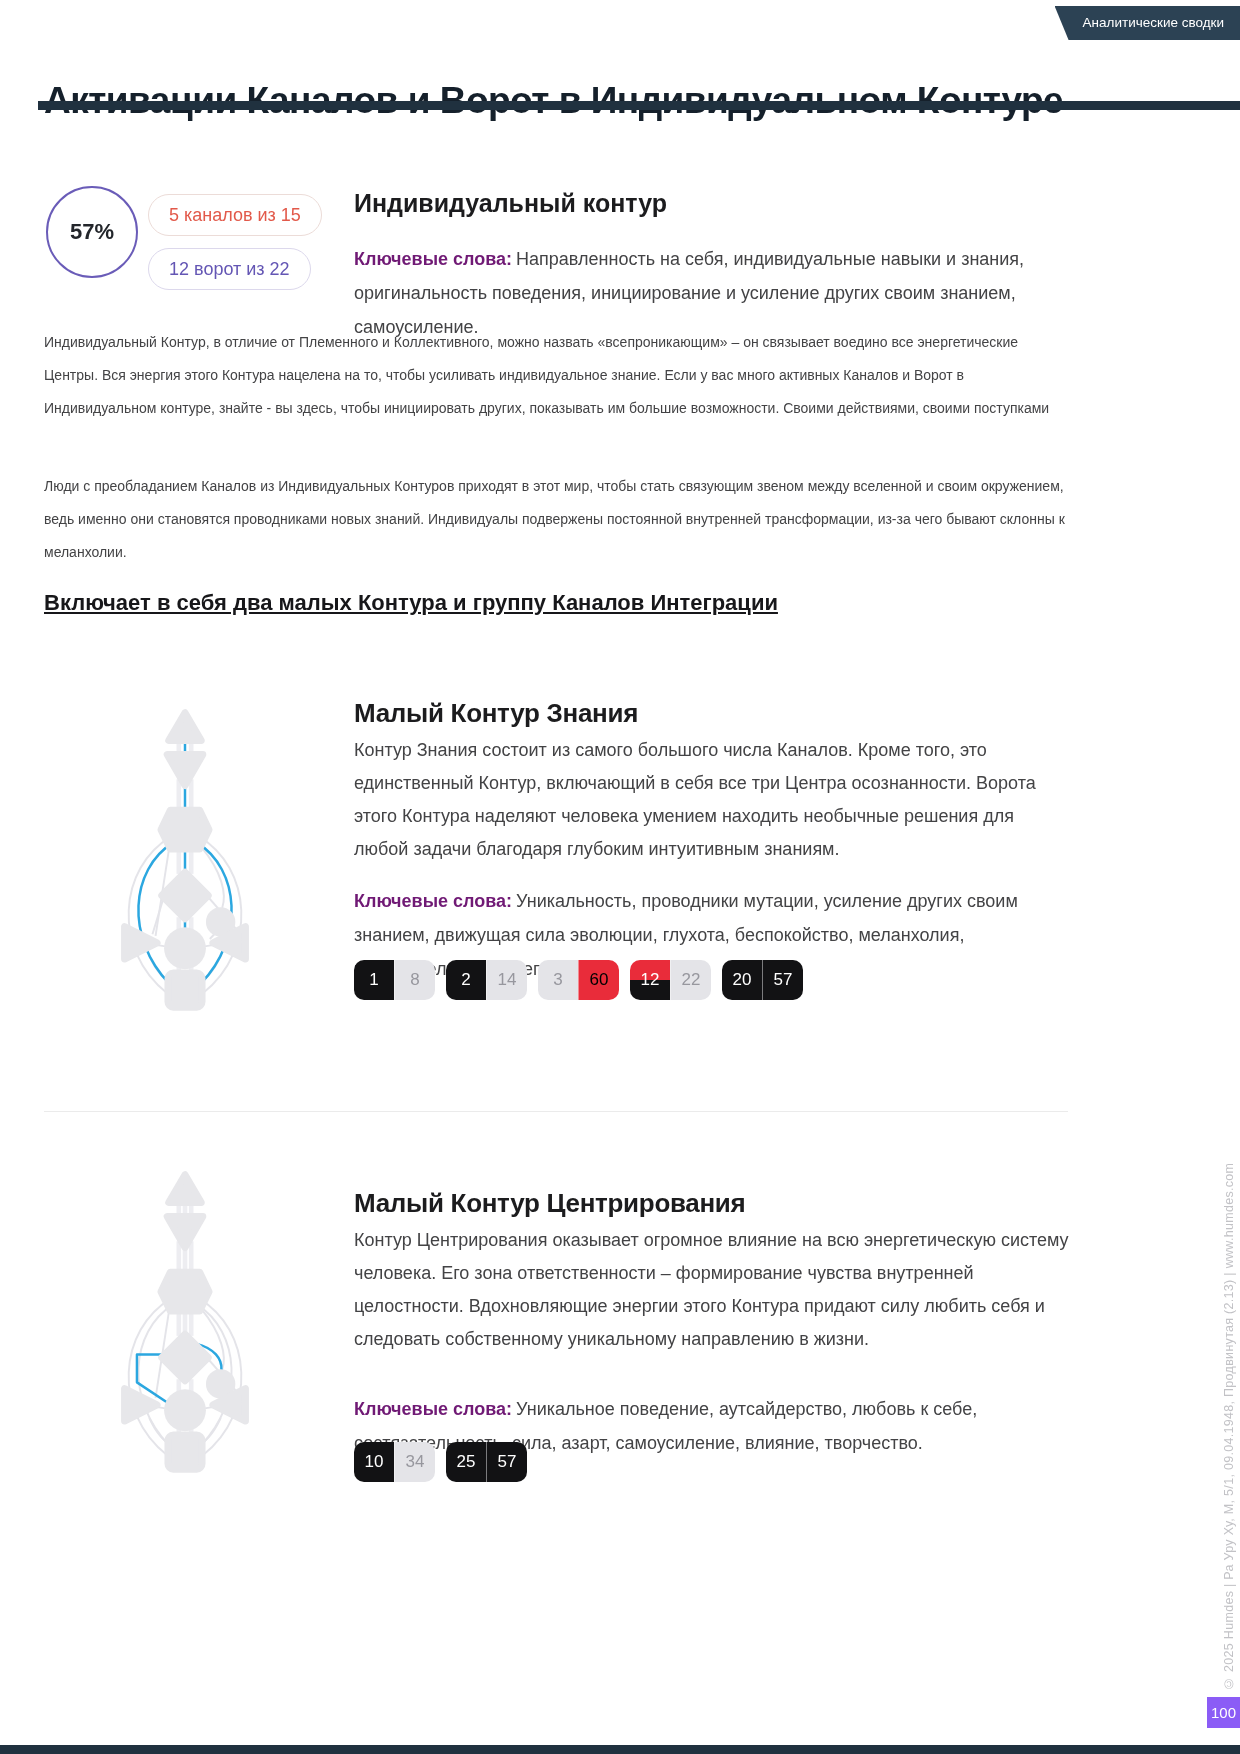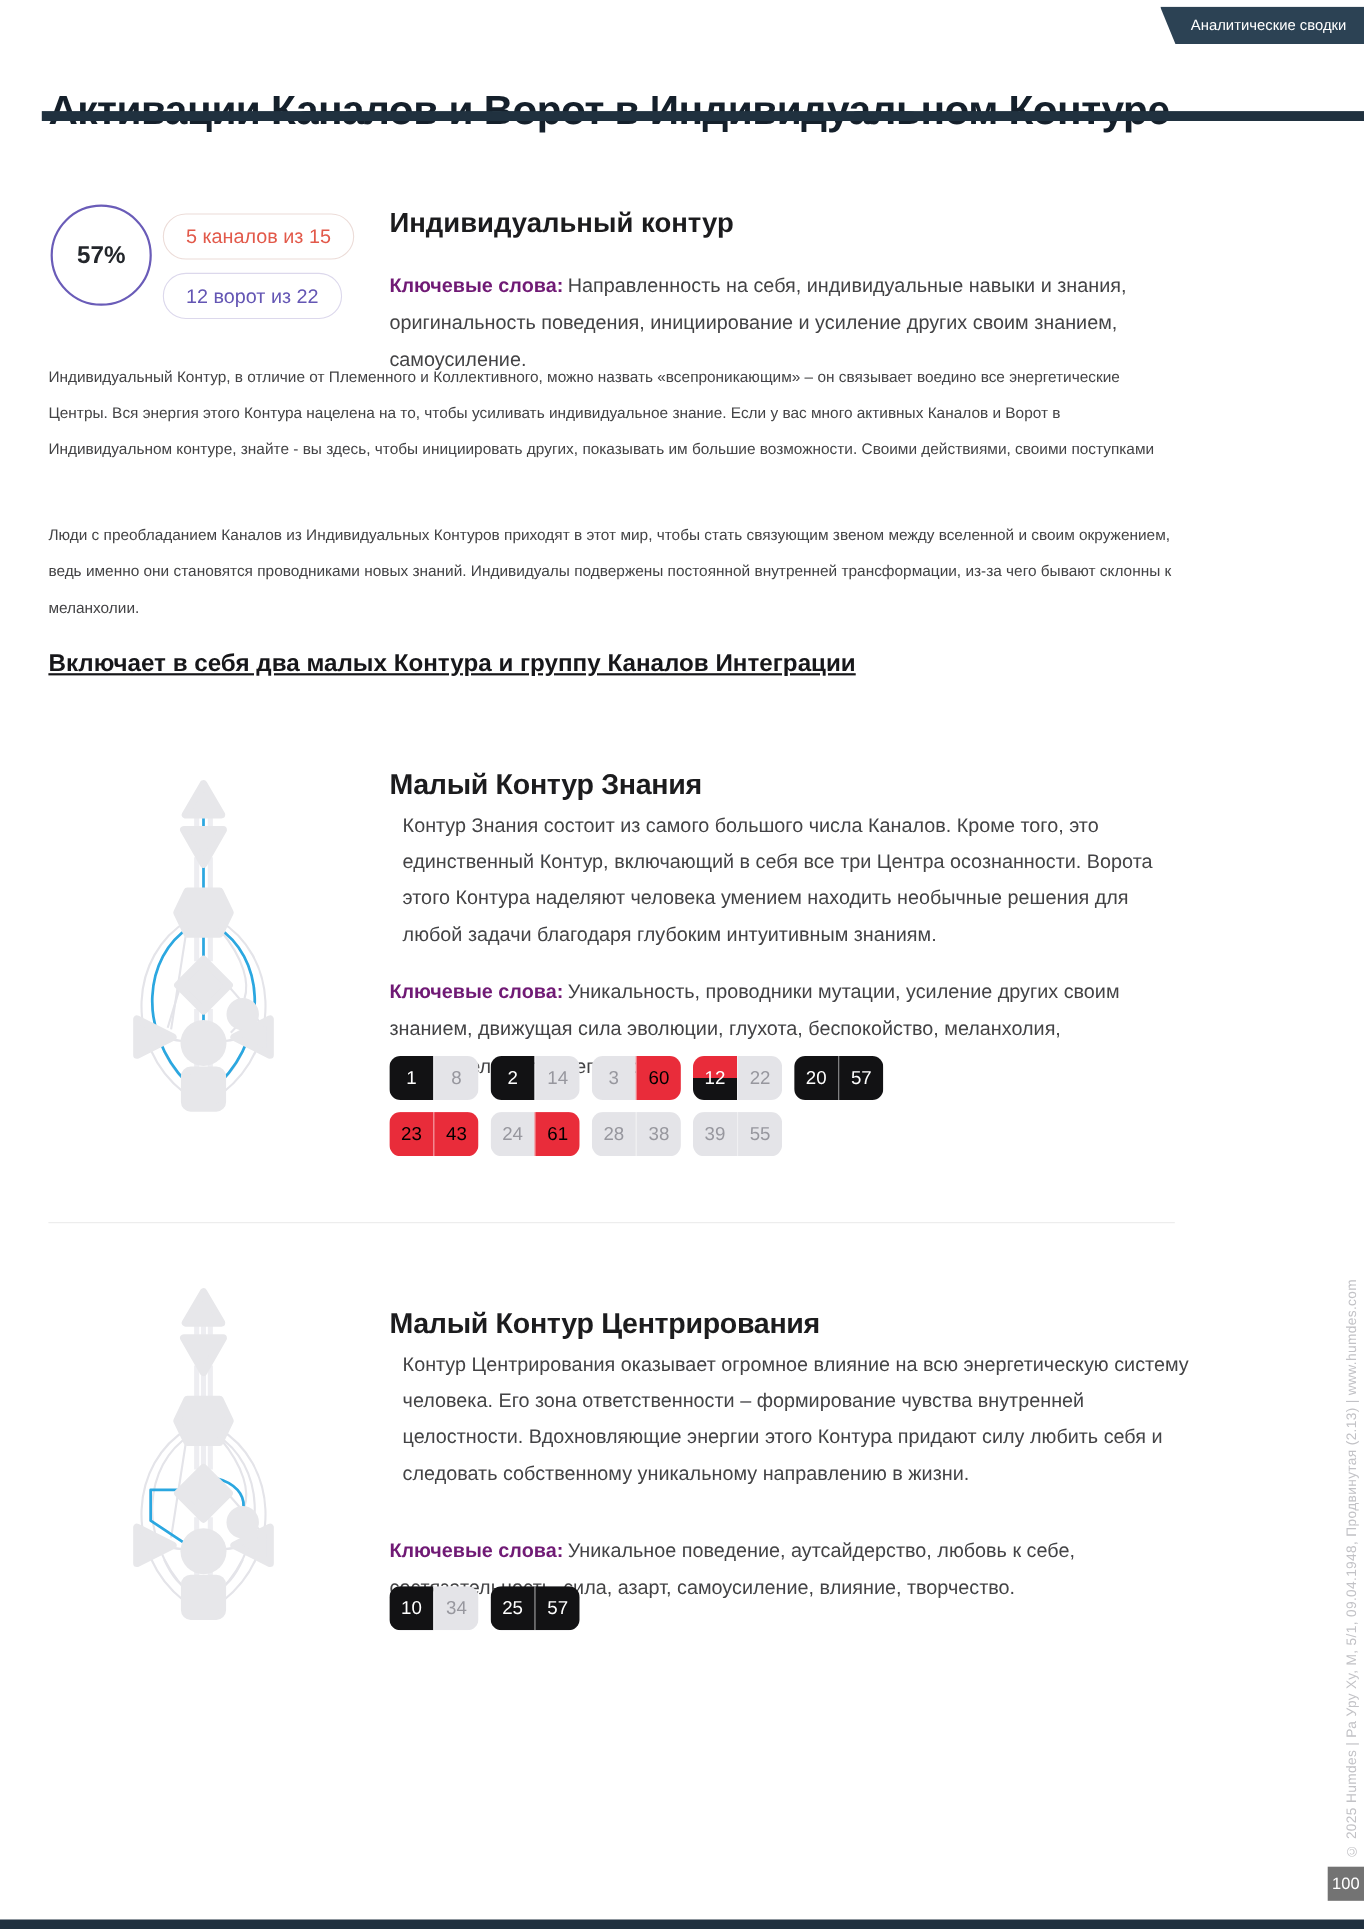--- a/index.html
+++ b/index.html
@@ -27,21 +27,21 @@
   .kw b{color:#701a75;margin-right:4px;}
   .hero-kw{left:354px;top:224px;width:716px;}
 
   .para{left:44px;width:1030px;font-size:14px;line-height:33px;}
   .p1{top:312px;} .p2{top:456px;}
   .subhead{left:44px;top:590px;font-size:22px;font-weight:700;color:#17171a;text-decoration:underline;}
 
   
   .h3{left:354px;font-size:26px;font-weight:700;color:#1c1c1e;letter-spacing:-0.3px;}
   .h3-1{top:672px;} .h3-2{top:1162px;}
-  .sec-para{left:354px;width:716px;font-size:18px;line-height:33px;margin-left:12px;}
+  .sec-para{left:354px;width:716px;font-size:18px;line-height:33px;}
   .sp1{top:716px;} .sp2{top:1206px;}
   .sec-kw{left:354px;width:716px;}
   .skw1{top:866px;} .skw2{top:1374px;}
 
   .chips{left:354px;}
   .chips1{top:960px;} .chips2{top:1442px;}
   .chip-row{display:flex;margin-bottom:11px;}
   .chip-pair{display:inline-flex;border-radius:10px;overflow:hidden;margin-right:11px;}
   .chip-half{width:40px;height:40px;display:flex;align-items:center;justify-content:center;
              font-size:17px;font-weight:500;}
@@ -53,21 +53,21 @@
 
   .divider{left:44px;width:1024px;top:1111px;height:1px;background:#ebebeb;}
 
   .bodygraph{width:186px;height:326px;}
   .bg1{left:92px;top:700px;} .bg2{left:92px;top:1162px;}
 
   
   .vnote{right:4px;top:1076px;height:614px;writing-mode:vertical-rl;transform:rotate(180deg);
          font-size:12.5px;color:#c2c2c6;letter-spacing:.3px;white-space:nowrap;}
 
-  .pagenum{left:1207px;top:1697px;width:33px;height:31px;background:#737373;color:#fff;
+  .pagenum{left:1207px;top:1697px;width:33px;height:31px;background:#8b5cf6;color:#fff;
            display:flex;align-items:center;justify-content:center;font-size:15px;}
   .footbar{left:0;right:0;bottom:0;height:9px;background:#20313f;}
 </style>
 </head>
 <body>
 
 <div class="abs badge">Аналитические сводки</div>
 <h1 class="abs h1">Активации Каналов и Ворот в Индивидуальном Контуре</h1>
 <div class="abs titlebar"></div>
 
@@ -146,38 +146,20 @@
         <span class="chip-half chip-gray">3</span>
         <span class="chip-half chip-red">60</span>
       </div>
       <div class="chip-pair">
         <span class="chip-half chip-split">12</span>
         <span class="chip-half chip-gray">22</span>
       </div>
       <div class="chip-pair">
         <span class="chip-half chip-black">20</span>
         <span class="chip-half chip-black">57</span>
-      </div>
-    </div>
-    <div class="chip-row">
-      <div class="chip-pair">
-        <span class="chip-half chip-red">23</span>
-        <span class="chip-half chip-red">43</span>
-      </div>
-      <div class="chip-pair">
-        <span class="chip-half chip-gray">24</span>
-        <span class="chip-half chip-red">61</span>
-      </div>
-      <div class="chip-pair">
-        <span class="chip-half chip-gray">28</span>
-        <span class="chip-half chip-gray">38</span>
-      </div>
-      <div class="chip-pair">
-        <span class="chip-half chip-gray">39</span>
-        <span class="chip-half chip-gray">55</span>
       </div>
     </div>
   </div>
 
 <div class="abs divider"></div>
 
 <svg class="abs bodygraph bg2" viewBox="0 0 240 420">
   <g stroke="#e4e4e9" stroke-width="2.5" fill="none">
     <path d="M102 176 C 34 216, 26 322, 97 378"></path>
     <path d="M138 176 C 206 216, 214 322, 143 378"></path>

